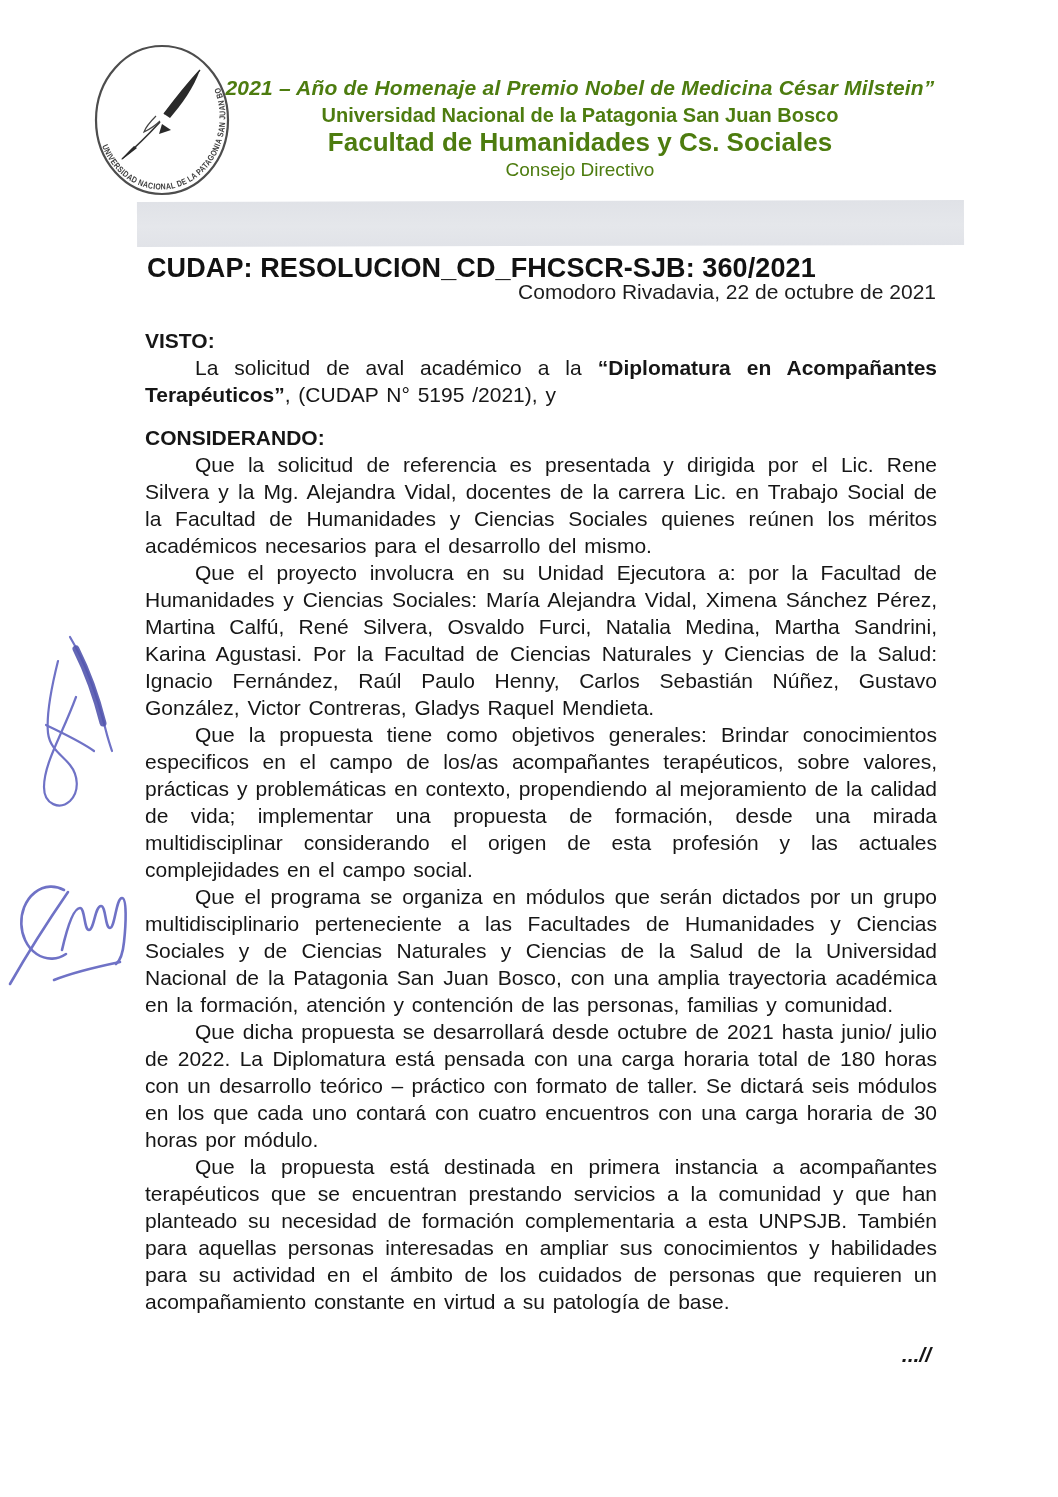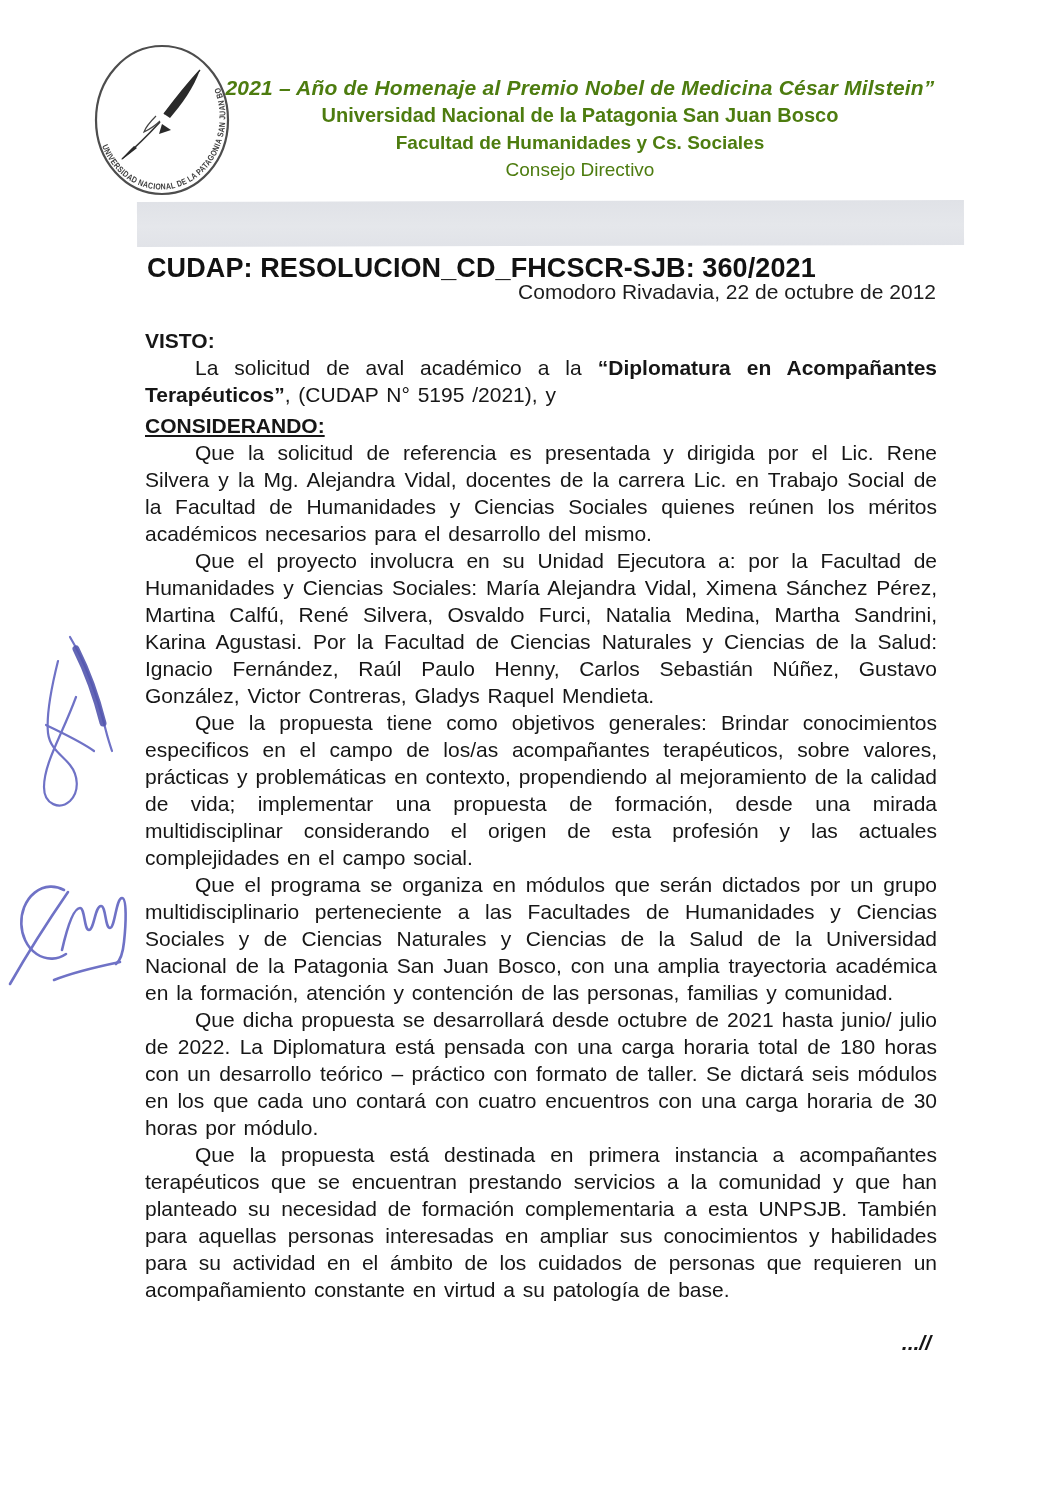--- a/index.html
+++ b/index.html
@@ -29,21 +29,21 @@
     color: #4d7c0f;
   }
   .header-text .motto {
     font-size: 21px;
     font-style: italic;
     font-weight: bold;
     line-height: 28px;
     letter-spacing: 0.2px;
   }
   .header-text .line2 { font-size: 20px; font-weight: bold; line-height: 27px; }
-  .header-text .line3 { font-size: 19px; font-weight: bold; line-height: 27px; }
+  .header-text .line3 { font-size: 26px; font-weight: bold; line-height: 27px; }
   .header-text .line4 { font-size: 19px; font-weight: normal; line-height: 27px; }
 
   
   .redact-bar {
     position: absolute;
     left: 137px; top: 201px;
     width: 827px; height: 45px;
     background: linear-gradient(180deg, #e0e2e7 0%, #e5e7eb 55%, #e1e3e8 100%);
     transform: rotate(-0.15deg);
   }
@@ -69,21 +69,21 @@
     position: absolute;
     left: 145px; top: 327px;
     width: 792px;
     font-size: 21px;
     line-height: 27px;
     word-spacing: 2px;
     text-align: justify;
     color: #161616;
   }
   .doc-heading { font-weight: bold; }
-  .doc-heading.considerando { margin-top: 4px; text-decoration: underline; }
+  .doc-heading.considerando { margin-top: 16px; }
   .para { text-indent: 50px; }
   .para b { font-weight: bold; }
   .continuation {
     margin-top: 26px;
     text-align: right;
     font-style: italic;
     font-weight: bold;
     font-size: 21px;
     padding-right: 6px;
   }
@@ -116,21 +116,21 @@
   <div class="header-text">
     <div class="motto">2021 – Año de Homenaje al Premio Nobel de Medicina César Milstein”</div>
     <div class="line2">Universidad Nacional de la Patagonia San Juan Bosco</div>
     <div class="line3">Facultad de Humanidades y Cs. Sociales</div>
     <div class="line4">Consejo Directivo</div>
   </div>
 
   <div class="redact-bar"></div>
 
   <div class="cudap-line">CUDAP: RESOLUCION_CD_FHCSCR-SJB: 360/2021</div>
-  <div class="date-line">Comodoro Rivadavia, 22 de octubre de 2012</div>
+  <div class="date-line">Comodoro Rivadavia, 22 de octubre de 2021</div>
 
   <div class="doc-body">
     <div class="doc-heading">VISTO:</div>
     <p class="para"><span>La solicitud de aval académico a la </span><b>“Diplomatura en Acompañantes Terapéuticos”</b><span>, (CUDAP N° 5195 /2021), y</span></p>
 
     <div class="doc-heading considerando">CONSIDERANDO:</div>
     <p class="para">Que la solicitud de referencia es presentada y dirigida por el Lic. Rene Silvera y la Mg. Alejandra Vidal, docentes de la carrera Lic. en Trabajo Social de la Facultad de Humanidades y Ciencias Sociales quienes reúnen los méritos académicos necesarios para el desarrollo del mismo.</p>
     <p class="para">Que el proyecto involucra en su Unidad Ejecutora a: por la Facultad de Humanidades y Ciencias Sociales: María  Alejandra Vidal, Ximena Sánchez Pérez, Martina Calfú, René Silvera, Osvaldo  Furci, Natalia Medina, Martha Sandrini, Karina Agustasi. Por la Facultad de Ciencias Naturales y Ciencias de la Salud: Ignacio Fernández, Raúl Paulo Henny, Carlos Sebastián Núñez, Gustavo González, Victor Contreras, Gladys Raquel Mendieta.</p>
     <p class="para">Que la propuesta tiene como objetivos generales: Brindar conocimientos especificos en el campo de los/as acompañantes  terapéuticos, sobre valores, prácticas y problemáticas en contexto, propendiendo al mejoramiento de la calidad de vida; implementar una propuesta de formación, desde una mirada   multidisciplinar considerando el origen de esta profesión y las actuales  complejidades en el campo social.</p>
     <p class="para">Que el programa se organiza en módulos que serán dictados por un grupo multidisciplinario perteneciente a las Facultades de Humanidades y Ciencias Sociales y de  Ciencias Naturales y Ciencias de la Salud de la Universidad Nacional de la Patagonia San   Juan Bosco, con una amplia trayectoria académica en la formación, atención y contención  de las personas, familias y comunidad.</p>

